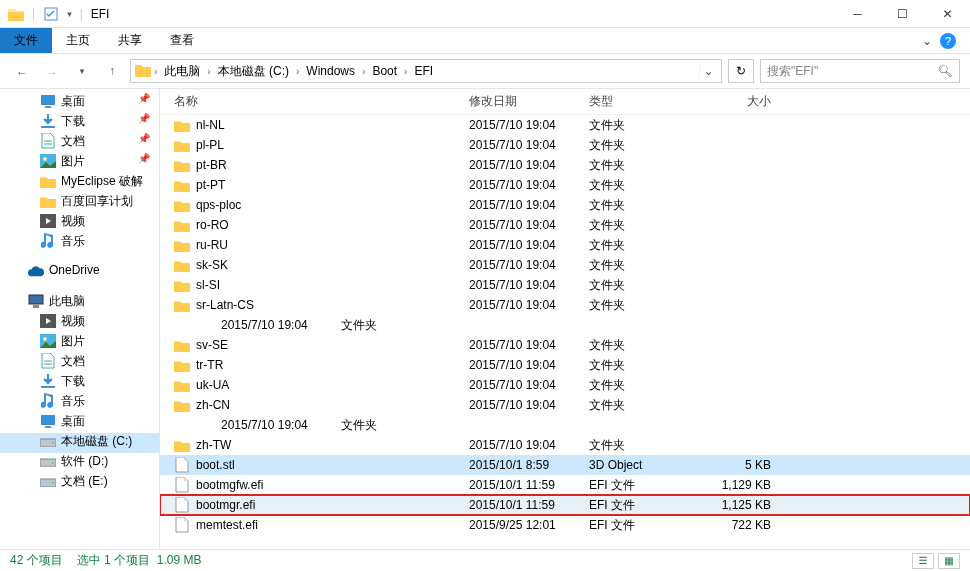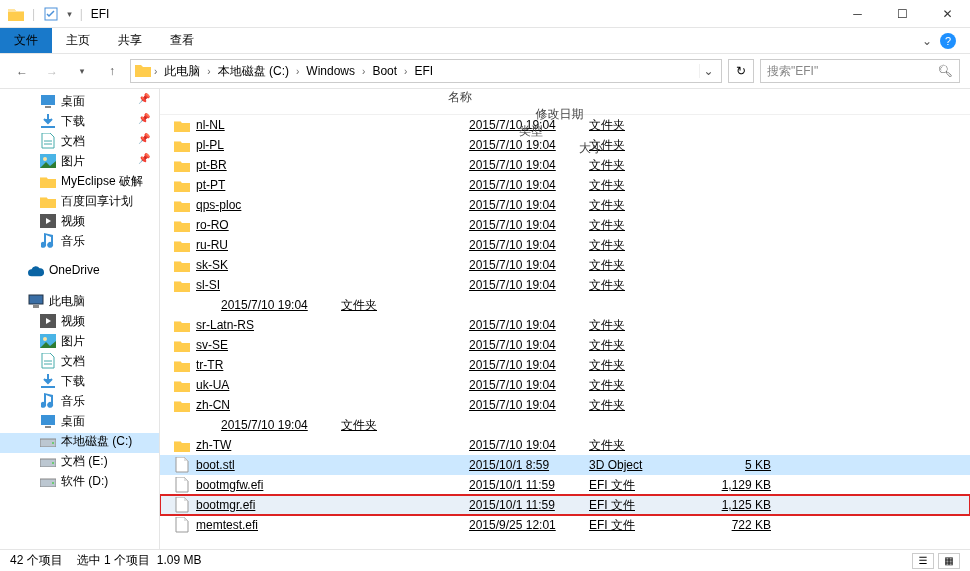--- a/index.html
+++ b/index.html
@@ -29,30 +29,30 @@
     .search .mag { margin-left: auto; color: #555; }
     .main { display: flex; height: calc(100% - 28px - 26px - 35px - 22px); }
     .sidebar { width: 160px; border-right: 1px solid #e5e5e5; overflow-y: auto; padding: 4px 0; position: relative; }
     .side-item { display: flex; align-items: flex-start; height: 20px; padding-left: 28px; gap: 5px; cursor: pointer; position: relative; }
     .side-item.l2 { padding-left: 40px; }
     .side-item .pin { position: absolute; right: 8px; color: #666; font-size: 10px; }
     .side-item.sel { background: #cce8ff; }
     .side-gap { height: 10px; }
     .ico { width: 16px; height: 16px; display: inline-flex; align-items: center; justify-content: center; font-size: 12px; }
     .filelist { flex: 1; overflow-y: auto; position: relative; }
-    .fl-header { display: flex; height: 26px; align-items: center; border-bottom: 1px solid #f0f0f0; color: #444; padding-left: 14px; position: sticky; top: 0; background: #fff; flex-direction: column; }
+    .fl-header { display: flex; height: 26px; align-items: center; border-bottom: 1px solid #f0f0f0; color: #444; padding-left: 14px; position: sticky; top: 0; background: #fff; }
     .col-name { width: 248px; }
     .col-date { width: 120px; margin-left: 47px; }
     .col-type { width: 106px; }
     .col-size { width: 90px; text-align: right; padding-right: 14px; }
-    .fl-row { display: flex; height: 20px; align-items: center; padding-left: 14px; cursor: pointer; text-decoration: underline; }
+    .fl-row { display: flex; height: 20px; align-items: center; padding-left: 14px; cursor: pointer; }
     .fl-row.sel { background: #cce8ff; }
     .fl-row.hi { outline: 2px solid #d22; outline-offset: -1px; background: #e8f0f8; align-items: center; }
     .fl-row .fname { display: flex; align-items: center; gap: 6px; }
-    .statusbar { height: 22px; border-top: 1px solid #e5e5e5; display: flex; align-items: center; padding: 0 10px; gap: 14px; font-size: 12px; color: #000000; }
+    .statusbar { height: 22px; border-top: 1px solid #e5e5e5; display: flex; align-items: center; padding: 0 10px; gap: 14px; font-size: 12px; color: #15803d; }
     .statusbar .right { margin-left: auto; display: flex; gap: 4px; }
     .view-btn { width: 22px; height: 16px; border: 1px solid #ccc; display: flex; align-items: center; justify-content: center; font-size: 10px; }
     .folder-svg { width: 16px; height: 14px; }
     .file-svg { width: 14px; height: 16px; }
   </style>
 </head>
 <body>
 
 <div class="titlebar">
   <div class="titlebar-left">
@@ -283,30 +283,30 @@
         </span>
         <span>本地磁盘 (C:)</span>
       </div>
       <div class="side-item l2 ">
         <span class="ico">
           <svg width="16" height="12" viewBox="0 0 16 12">
             <rect y="4" width="16" height="8" fill="#bcc7d1" stroke="#888"></rect>
             <circle cx="13" cy="8" r="1" fill="#5c5"></circle>
           </svg>
         </span>
-        <span>文档 (E:)</span>
+        <span>软件 (D:)</span>
       </div>
       <div class="side-item l2 ">
         <span class="ico">
           <svg width="16" height="12" viewBox="0 0 16 12">
             <rect y="4" width="16" height="8" fill="#bcc7d1" stroke="#888"></rect>
             <circle cx="13" cy="8" r="1" fill="#5c5"></circle>
           </svg>
         </span>
-        <span>软件 (D:)</span>
+        <span>文档 (E:)</span>
       </div>
     </div>
   <div class="filelist">
     <div class="fl-header">
       <div class="col-name">名称</div>
       <div class="col-date">修改日期</div>
       <div class="col-type">类型</div>
       <div class="col-size">大小</div>
     </div>
     <div id="filerows">
@@ -430,34 +430,34 @@
                 <path fill="#ffe39f" d="M0 3h6l1 1H0z"></path>
               </svg>
             </span>
             <span>sl-SI</span>
           </div>
     <div class="col-date">2015/7/10 19:04</div>
     <div class="col-type">文件夹</div>
     <div class="col-size"></div>
   </div>
         <div class="fl-row">
-    <div class="col-date">2015/7/10 19:04</div>
-    <div class="col-type">文件夹</div>
-    <div class="col-size"></div>
-  </div>
-        <div class="fl-row">
-    <div class="col-name fname">
-            <span class="ico">
-              <svg class="folder-svg" viewBox="0 0 16 14">
-                <path fill="#ffcc4d" d="M0 3h6l2 2h8v9H0z"></path>
-                <path fill="#ffe39f" d="M0 3h6l1 1H0z"></path>
-              </svg>
-            </span>
-            <span>sr-Latn-RS</span>
-          </div>
+    <div class="col-name fname">
+            <span class="ico">
+              <svg class="folder-svg" viewBox="0 0 16 14">
+                <path fill="#ffcc4d" d="M0 3h6l2 2h8v9H0z"></path>
+                <path fill="#ffe39f" d="M0 3h6l1 1H0z"></path>
+              </svg>
+            </span>
+            <span>sr-Latn-CS</span>
+          </div>
+    <div class="col-date">2015/7/10 19:04</div>
+    <div class="col-type">文件夹</div>
+    <div class="col-size"></div>
+  </div>
+        <div class="fl-row">
     <div class="col-date">2015/7/10 19:04</div>
     <div class="col-type">文件夹</div>
     <div class="col-size"></div>
   </div>
         <div class="fl-row">
     <div class="col-name fname">
             <span class="ico">
               <svg class="folder-svg" viewBox="0 0 16 14">
                 <path fill="#ffcc4d" d="M0 3h6l2 2h8v9H0z"></path>
                 <path fill="#ffe39f" d="M0 3h6l1 1H0z"></path>

